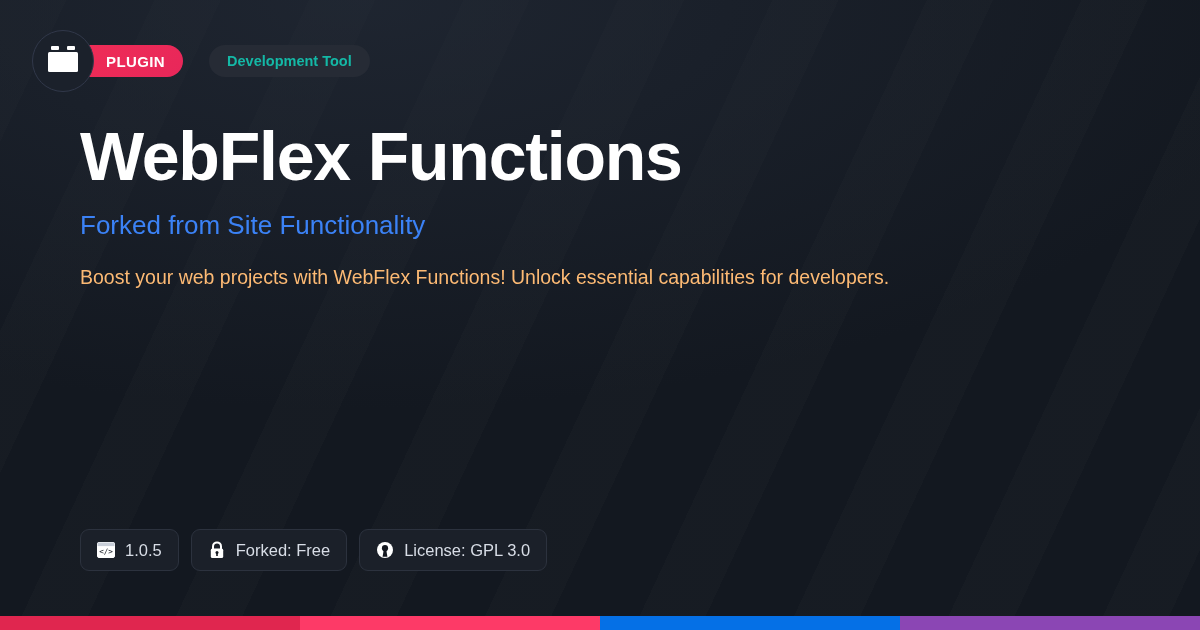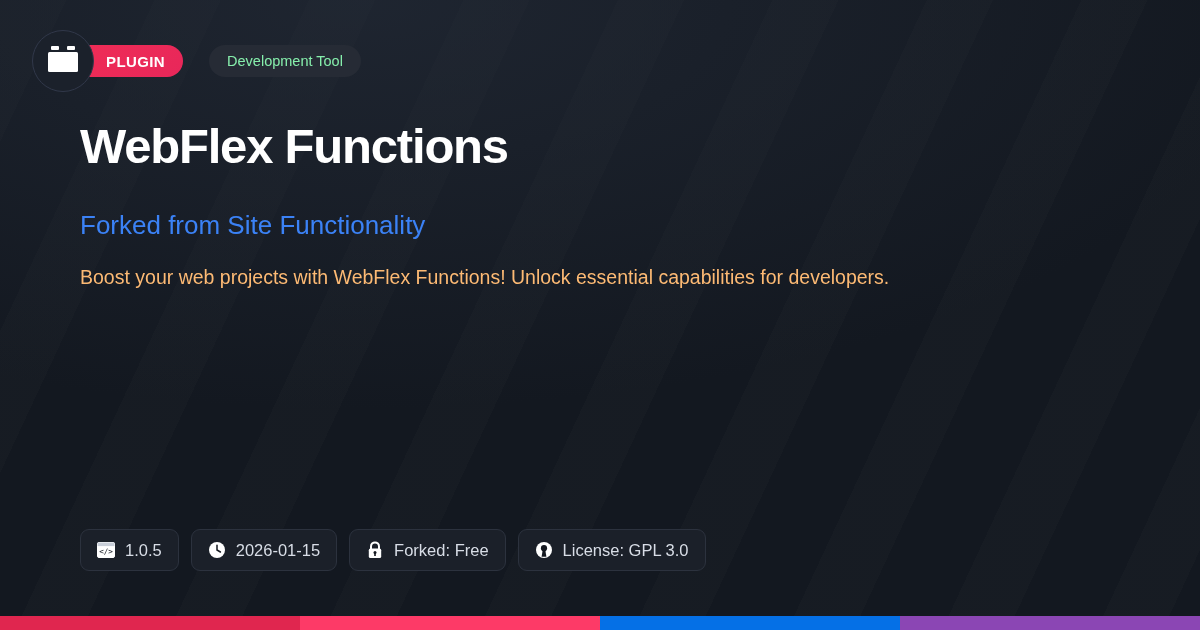--- a/index.html
+++ b/index.html
@@ -55,33 +55,33 @@
     letter-spacing:0.4px;
     padding:7px 18px 7px 34px;
     border-radius:999px;
     line-height:1;
     display:flex; align-items:center;
     height:32px;
   }
   .category-tag {
     margin-left:26px;
     background:#262b35;
-    color:#86efac;
+    color:#14b8a6;
     font-size:14.5px;
     padding:8px 18px;
     border-radius:999px;
     line-height:1;
     height:32px;
-    display:flex; align-items:center;
+    display:flex; align-items:center;font-weight:bold;
   }
 
   
   .title {
     position:absolute; left:80px; top:122px;
-    font-size:49px;
+    font-size:68px;
     font-weight:bold;
     letter-spacing:-1.2px;
     line-height:1;
     color:#ffffff;
   }
   .subtitle {
     position:absolute; left:80px; top:210px;
     font-size:26px;
     color:#3b82f6;
     line-height:1.2;
@@ -161,29 +161,20 @@
         <svg width="18" height="16" viewBox="0 0 18 16" xmlns="http://www.w3.org/2000/svg">
           <rect x="0.5" y="0.5" width="17" height="15" rx="1.5" fill="#ffffff" stroke="#ffffff"></rect>
           <rect x="0.5" y="0.5" width="17" height="3.6" fill="#c9cfd9"></rect>
           <text x="9" y="12.4" font-family="DejaVu Sans Mono, monospace" font-size="7.6" fill="#141820" text-anchor="middle">&lt;/&gt;</text>
         </svg>
       </span>
       <span>1.0.5</span>
     </div>
 
 
-    <div class="meta-badge">
-      <span class="ico">
-        <svg width="18" height="18" viewBox="0 0 18 18" xmlns="http://www.w3.org/2000/svg">
-          <circle cx="9" cy="9" r="8" fill="#ffffff"></circle>
-          <path d="M9 4.2 V9 L12.4 11" stroke="#141820" stroke-width="1.5" fill="none" stroke-linecap="round"></path>
-        </svg>
-      </span>
-      <span>2026-01-15</span>
-    </div>
 
     <div class="meta-badge">
       <span class="ico">
         <svg width="16" height="18" viewBox="0 0 16 18" xmlns="http://www.w3.org/2000/svg">
           <path d="M4 8 V5.4 a4 4 0 0 1 8 0 V8" stroke="#ffffff" stroke-width="2" fill="none"></path>
           <rect x="1.8" y="7.6" width="12.4" height="9.4" rx="1.6" fill="#ffffff"></rect>
           <circle cx="8" cy="11.6" r="1.5" fill="#141820"></circle>
           <rect x="7.2" y="11.6" width="1.6" height="3.4" fill="#141820"></rect>
         </svg>
       </span>

